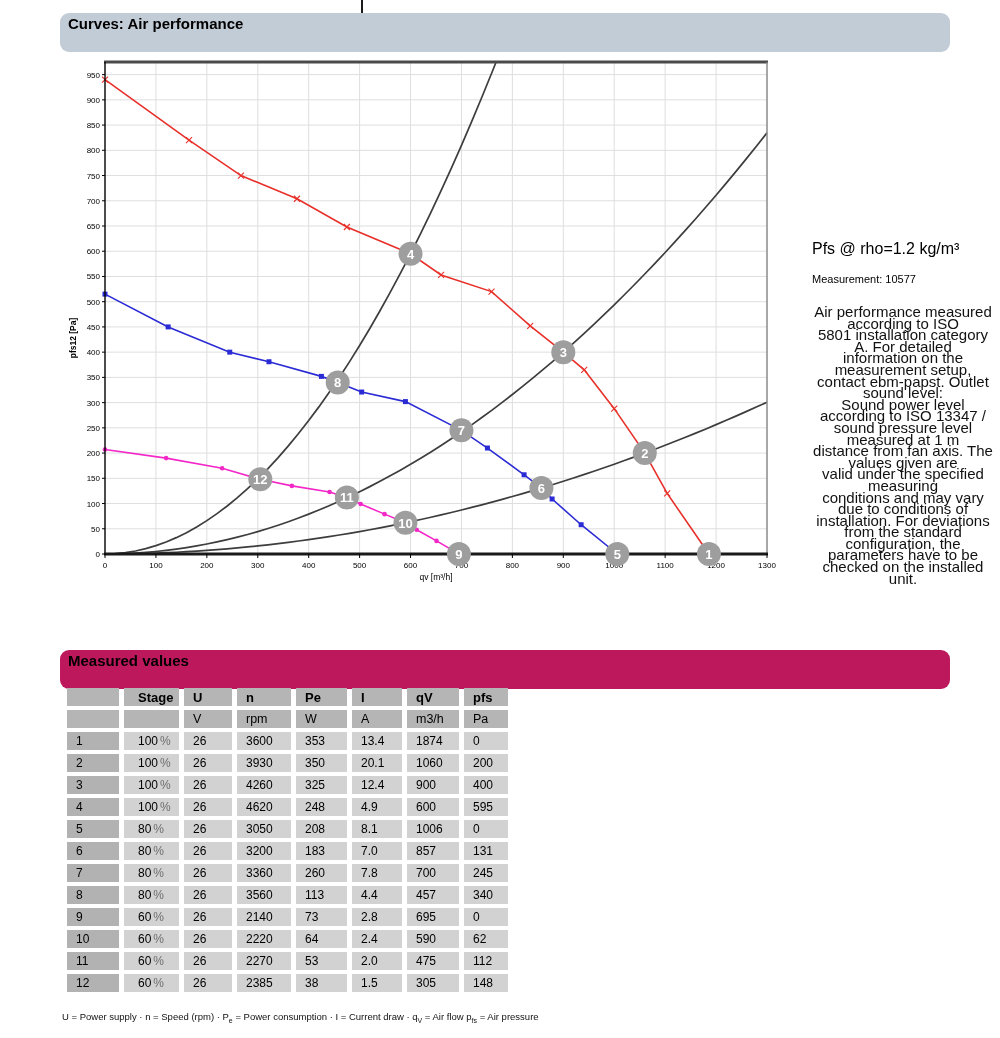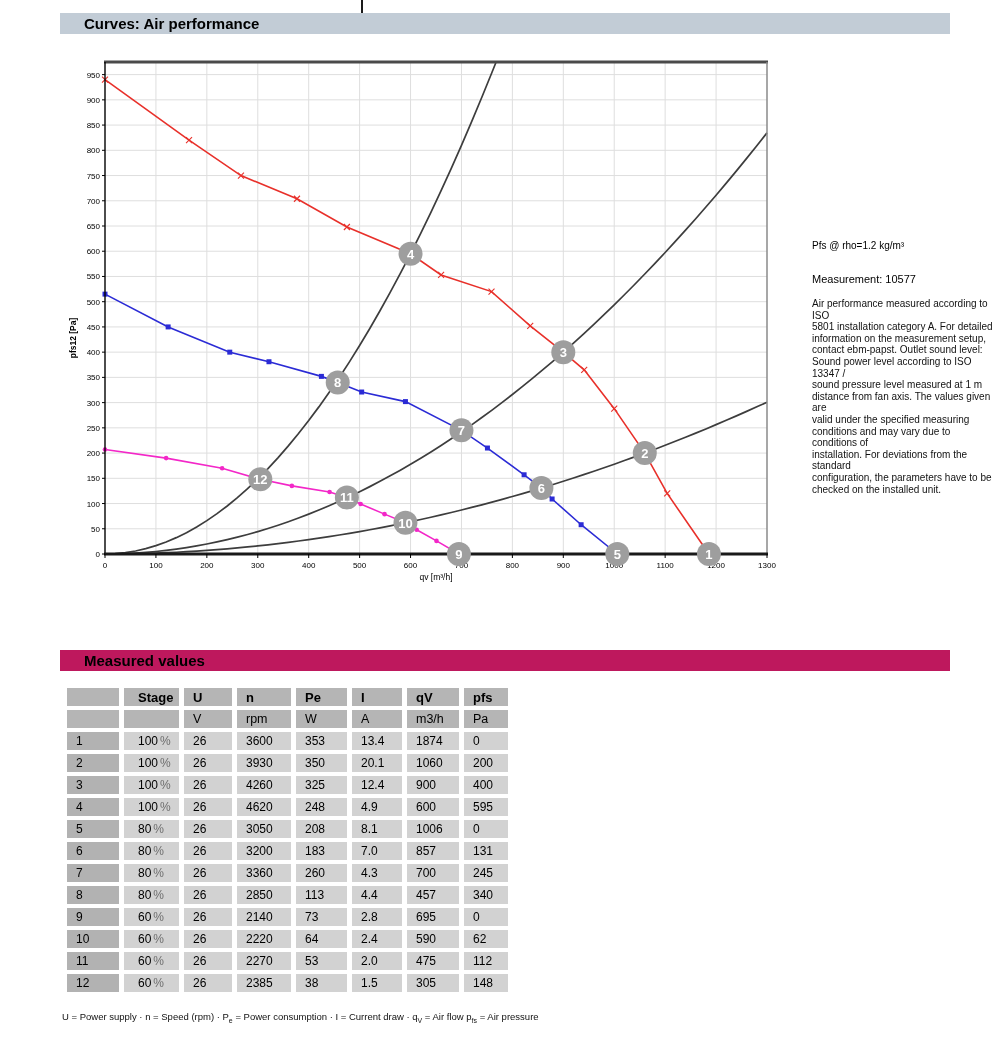--- a/index.html
+++ b/index.html
@@ -1,27 +1,27 @@
 <!DOCTYPE html>
 <html><head>
 <meta charset="utf-8">
 <style>
   html,body{margin:0;padding:0;background:#fff;}
   body{width:1000px;height:1038px;position:relative;font-family:"Liberation Sans",sans-serif;color:#000;}
   .page{position:absolute;inset:0;background:#fff;}
   .top-tick{position:absolute;left:361px;top:0;width:2px;height:13px;background:#1a1a1a;}
-  .section-bar{position:absolute;left:60px;width:890px;height:21px;line-height:21px;
-    font-size:15px;font-weight:bold;padding-left:24px;box-sizing:border-box;}
+  .section-bar{position:absolute;left:60px;width:890px;height:39px;line-height:21px;
+    font-size:15px;font-weight:bold;padding-left:8px;box-sizing:border-box;border-radius:9px;}
   .bar-curves{top:13px;background:#c2ccd6;}
   .bar-measured{top:650px;background:#be185d;}
   .chart-wrap{position:absolute;left:60px;top:38px;width:730px;height:580px;}
   .side-note{position:absolute;left:812px;width:182px;}
-  .side-title{top:240px;font-size:10px;}
+  .side-title{top:240px;font-size:16px;}
   .side-meas{top:273px;font-size:11px;}
-  .side-para{top:298px;font-size:10px;line-height:11.6px;color:#111;white-space:pre-line;}
+  .side-para{top:306px;font-size:15px;line-height:11.6px;color:#111;white-space:pre-line;text-align:center;}
   table.mv{position:absolute;left:62px;top:684px;border-collapse:separate;border-spacing:5px 4px;table-layout:fixed;}
   table.mv td,table.mv th{height:18px;font-size:12px;text-align:left;vertical-align:middle;
     padding:0 0 0 9px;overflow:hidden;white-space:nowrap;}
   table.mv th{background:#b5b5b5;font-size:13px;font-weight:bold;}
   table.mv td.unit{background:#b5b5b5;font-weight:normal;font-size:12.5px;}
   table.mv td.rowno{background:#b2b2b2;}
   table.mv td.val{background:#d2d2d2;}
   table.mv th.stage-h, table.mv td.stage-c{padding-left:14px;}
   .pct{color:#6e6e6e;padding-left:2px;}
   .legend-line{position:absolute;left:62px;top:1011px;font-size:9.5px;color:#111;}
@@ -364,29 +364,29 @@
           <td class="val">7.0</td>
           <td class="val">857</td>
           <td class="val">131</td>
         </tr>
         <tr>
           <td class="rowno">7</td>
           <td class="val stage-c"><span>80</span><span class="pct">%</span></td>
           <td class="val">26</td>
           <td class="val">3360</td>
           <td class="val">260</td>
-          <td class="val">4.3</td>
+          <td class="val">7.8</td>
           <td class="val">700</td>
           <td class="val">245</td>
         </tr>
         <tr>
           <td class="rowno">8</td>
           <td class="val stage-c"><span>80</span><span class="pct">%</span></td>
           <td class="val">26</td>
-          <td class="val">2850</td>
+          <td class="val">3560</td>
           <td class="val">113</td>
           <td class="val">4.4</td>
           <td class="val">457</td>
           <td class="val">340</td>
         </tr>
         <tr>
           <td class="rowno">9</td>
           <td class="val stage-c"><span>60</span><span class="pct">%</span></td>
           <td class="val">26</td>
           <td class="val">2140</td>

